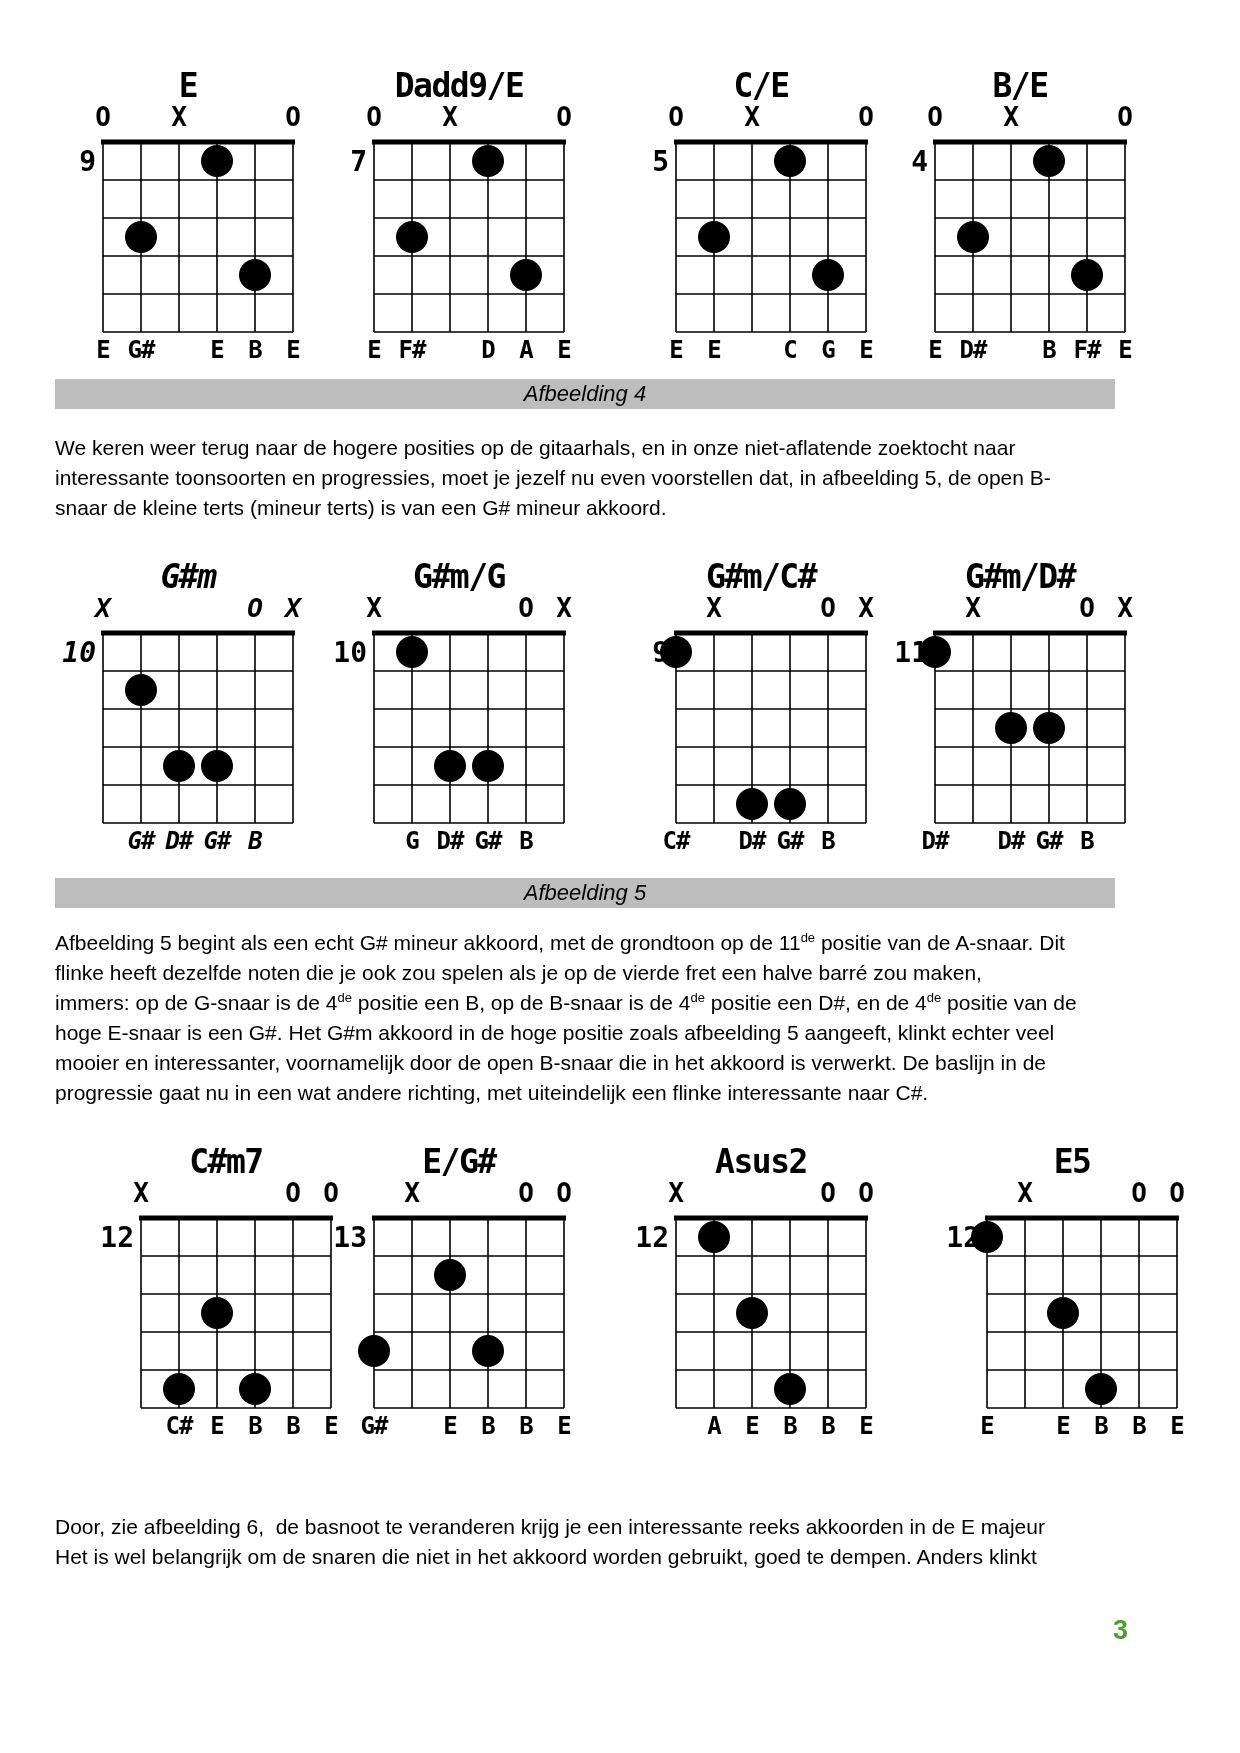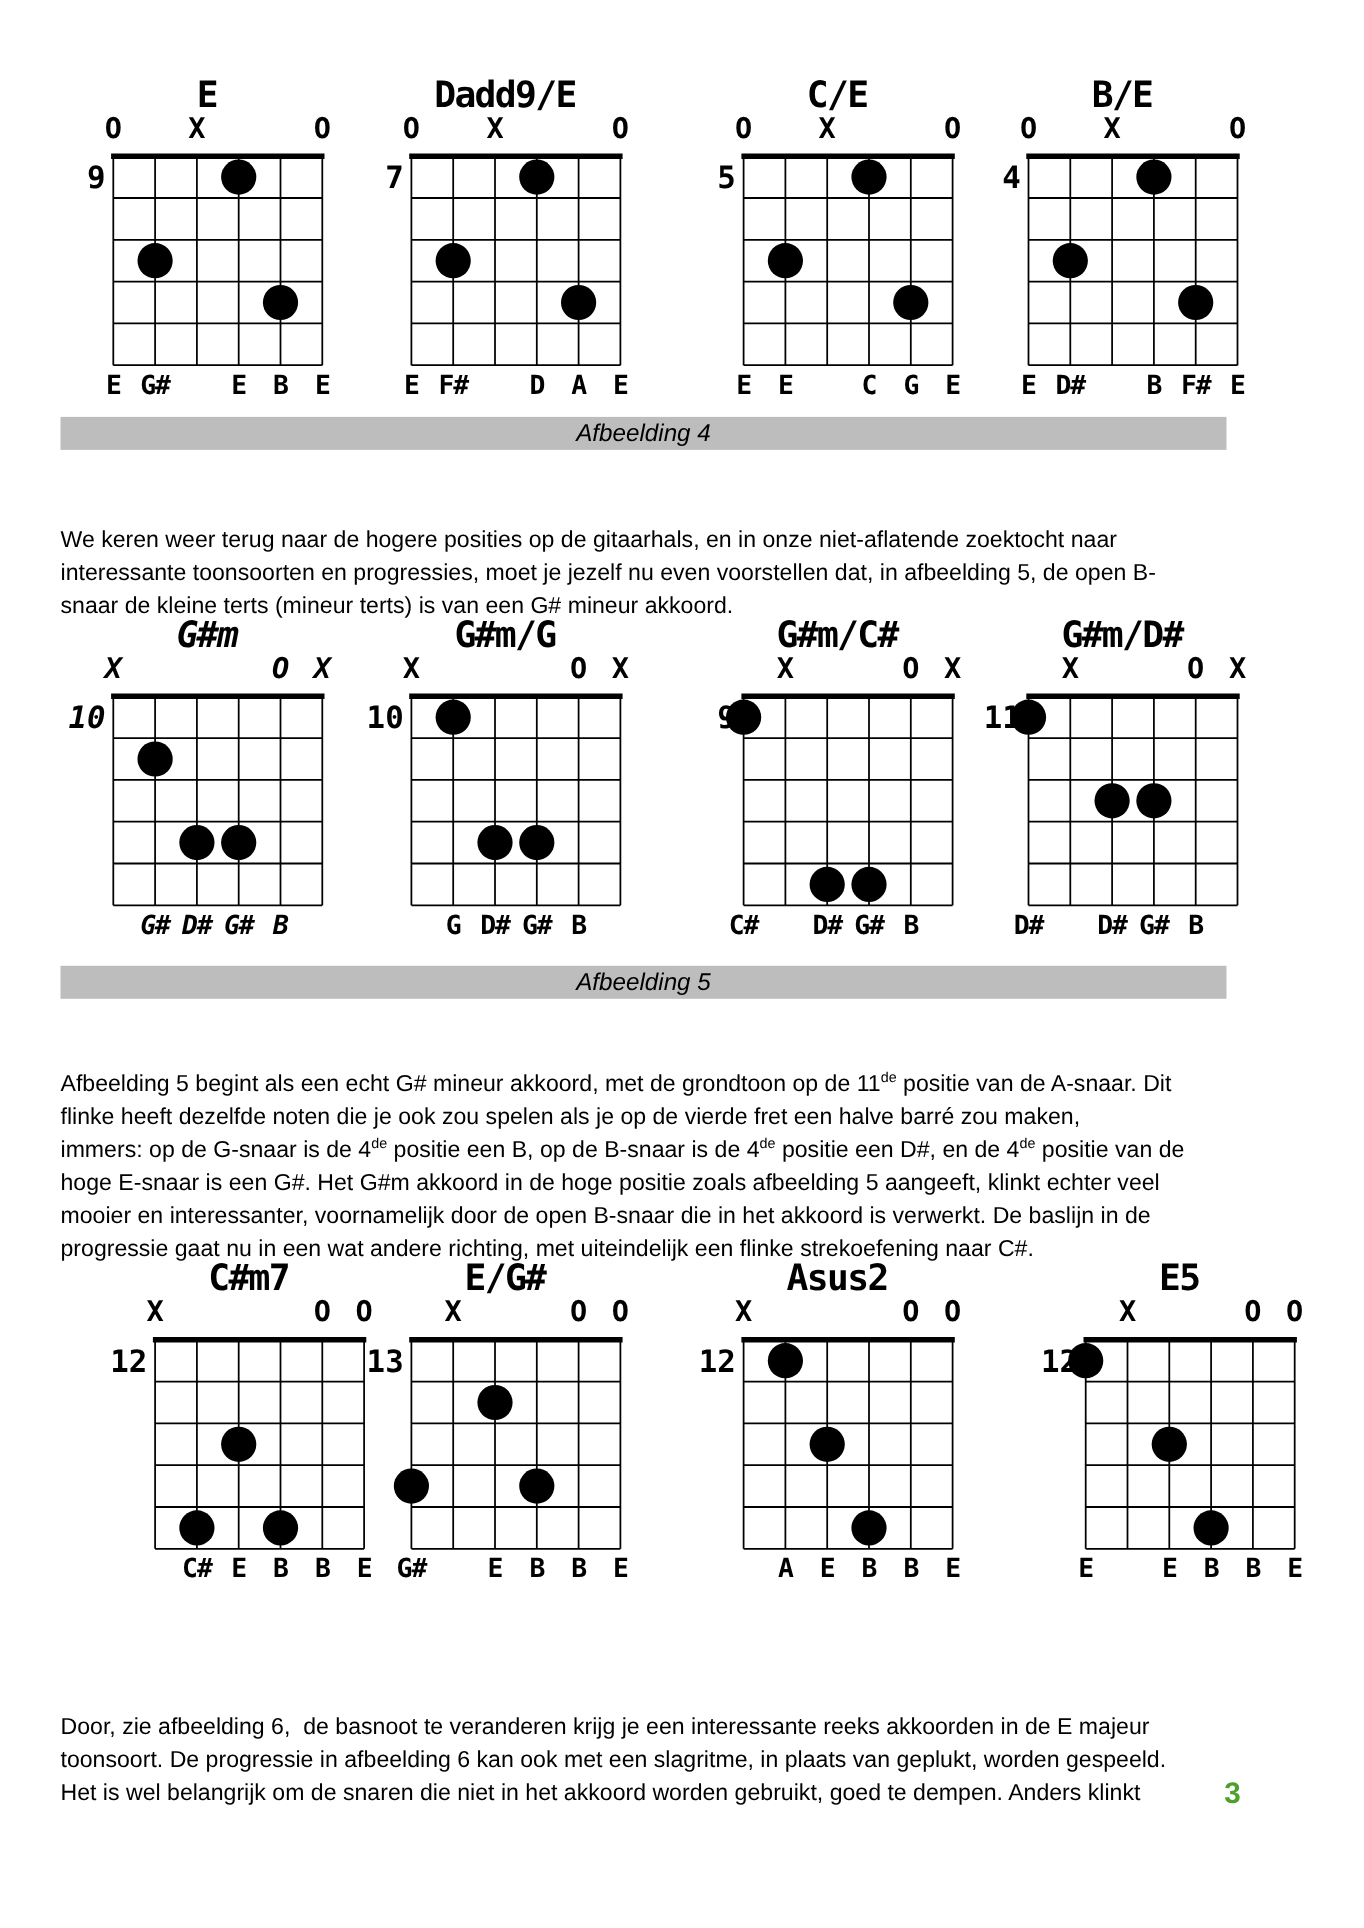--- a/index.html
+++ b/index.html
@@ -34,21 +34,21 @@
   }
 
   
   .caption-bar {
     position:absolute; left:55px; width:1060px; height:30px;
     text-align:center; line-height:30px;
     font-style:italic; font-size:22px;
   }
 
   
-  .para { position:absolute; left:55px; width:1150px;margin-top:43px; }
+  .para { position:absolute; left:55px; width:1150px; }
   .para-line { display:block; white-space:nowrap; font-size:21px; line-height:30px; }
   .para-line sup { font-size:0.62em; vertical-align:super; line-height:0; }
 
   .page-number {
     position:absolute; left:1080px; top:1615px; width:48px; text-align:right;
     font-weight:700; font-size:27px;
   }
 </style>
 </head>
 <body>
@@ -300,21 +300,21 @@
   <div class="caption-bar" style="top: 878px; background: rgb(189, 189, 189);">
     <span>Afbeelding 5</span>
   </div>
 
   <div class="para" style="top:928px">
       <span class="para-line">Afbeelding 5 begint als een echt G# mineur akkoord, met de grondtoon op de 11<sup>de</sup> positie van de A-snaar. Dit</span>
       <span class="para-line">flinke heeft dezelfde noten die je ook zou spelen als je op de vierde fret een halve barré zou maken,</span>
       <span class="para-line">immers: op de G-snaar is de 4<sup>de</sup> positie een B, op de B-snaar is de 4<sup>de</sup> positie een D#, en de 4<sup>de</sup> positie van de</span>
       <span class="para-line">hoge E-snaar is een G#. Het G#m akkoord in de hoge positie zoals afbeelding 5 aangeeft, klinkt echter veel</span>
       <span class="para-line">mooier en interessanter, voornamelijk door de open B-snaar die in het akkoord is verwerkt. De baslijn in de</span>
-      <span class="para-line">progressie gaat nu in een wat andere richting, met uiteindelijk een flinke strekoefening naar C#.</span>
+      <span class="para-line">progressie gaat nu in een wat andere richting, met uiteindelijk een flinke interessante naar C#.</span>
     </div>
 
   <div class="figure-row" style="top:1136px">
       <div class="chord" style="left: 58px; margin-left: 38px;">
         <div class="chord-title">C#m7</div>
         <span class="marker" style="left: 45px;">X</span>
         <span class="marker" style="left: 197px;">O</span>
         <span class="marker" style="left: 235px;">O</span>
         <div class="fret-num">12</div>
         <svg class="chord-svg" width="260" height="312">
@@ -424,18 +424,17 @@
         <span class="note-label" style="left: 45px;">E</span>
         <span class="note-label" style="left: 121px;">E</span>
         <span class="note-label" style="left: 159px;">B</span>
         <span class="note-label" style="left: 197px;">B</span>
         <span class="note-label" style="left: 235px;">E</span>
       </div>
     </div>
 
   <div class="para" style="top:1512px">
       <span class="para-line">Door, zie afbeelding 6,&nbsp; de basnoot te veranderen krijg je een interessante reeks akkoorden in de E majeur</span>
-      <span class="para-line">toonsoort. De progressie in afbeelding 6 kan ook met een slagritme, in plaats van geplukt, worden gespeeld.</span>
       <span class="para-line">Het is wel belangrijk om de snaren die niet in het akkoord worden gebruikt, goed te dempen. Anders klinkt</span>
     </div>
 
   <div class="page-number" style="color: rgb(75, 161, 44);">3</div>
 </div>
 
 </body></html>

